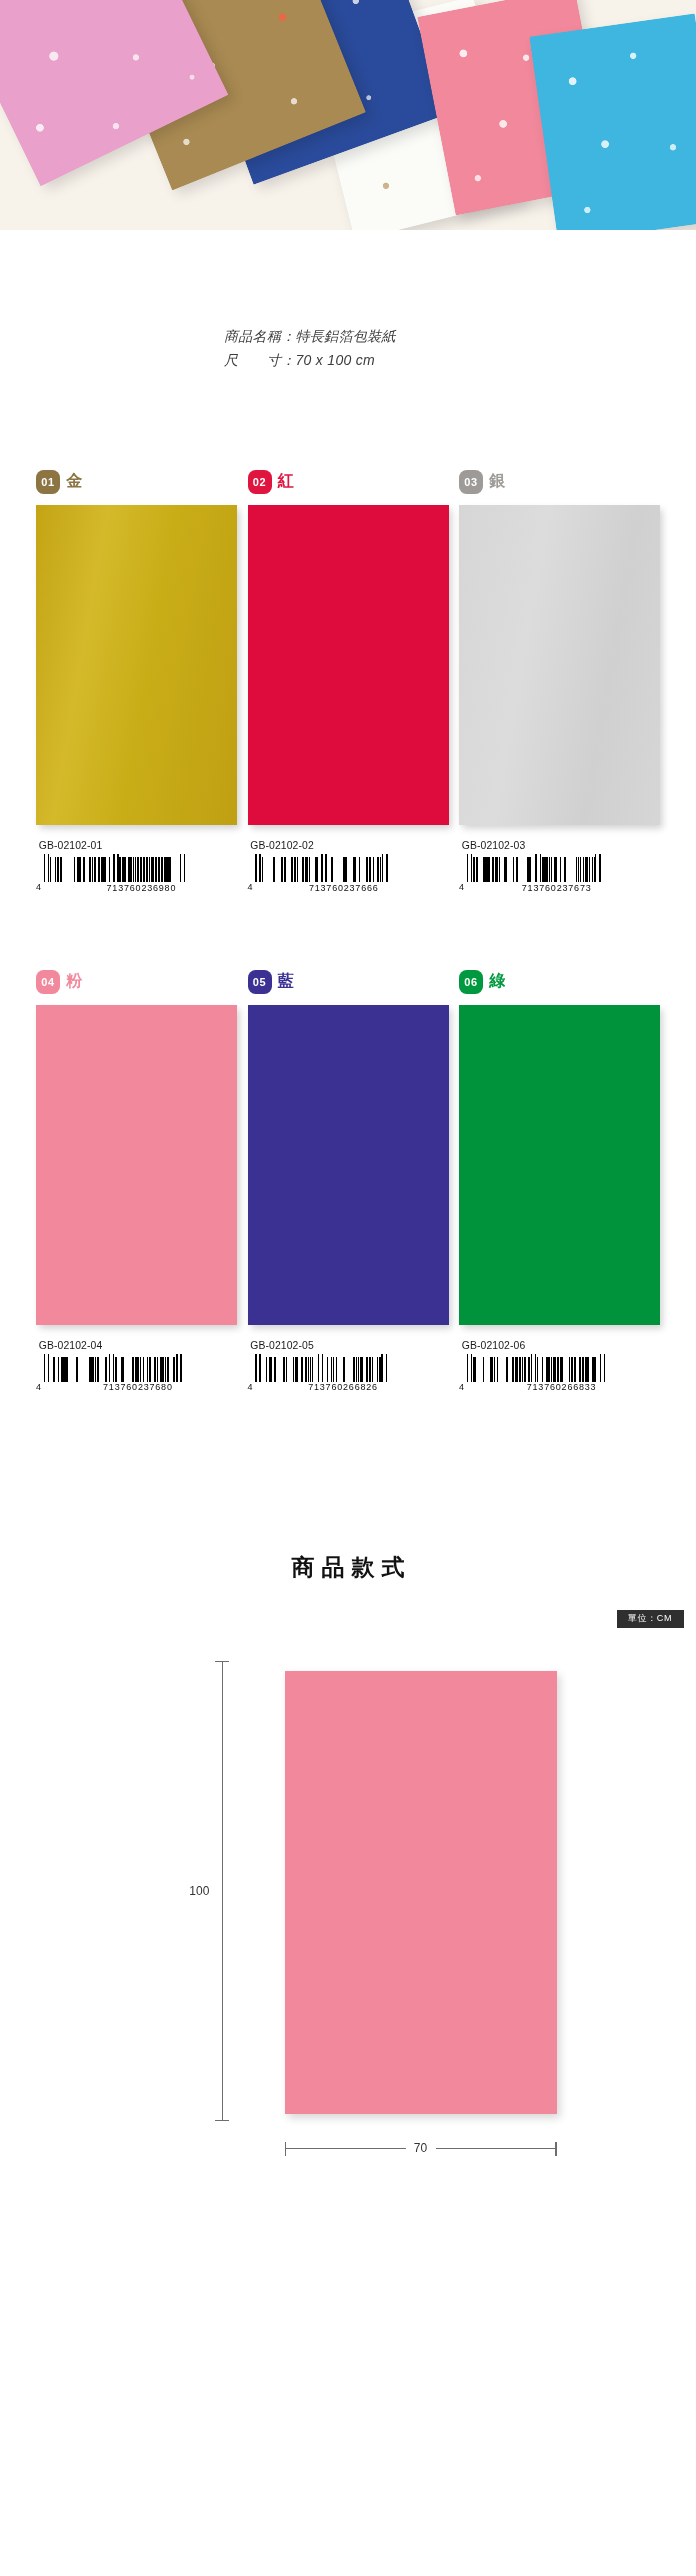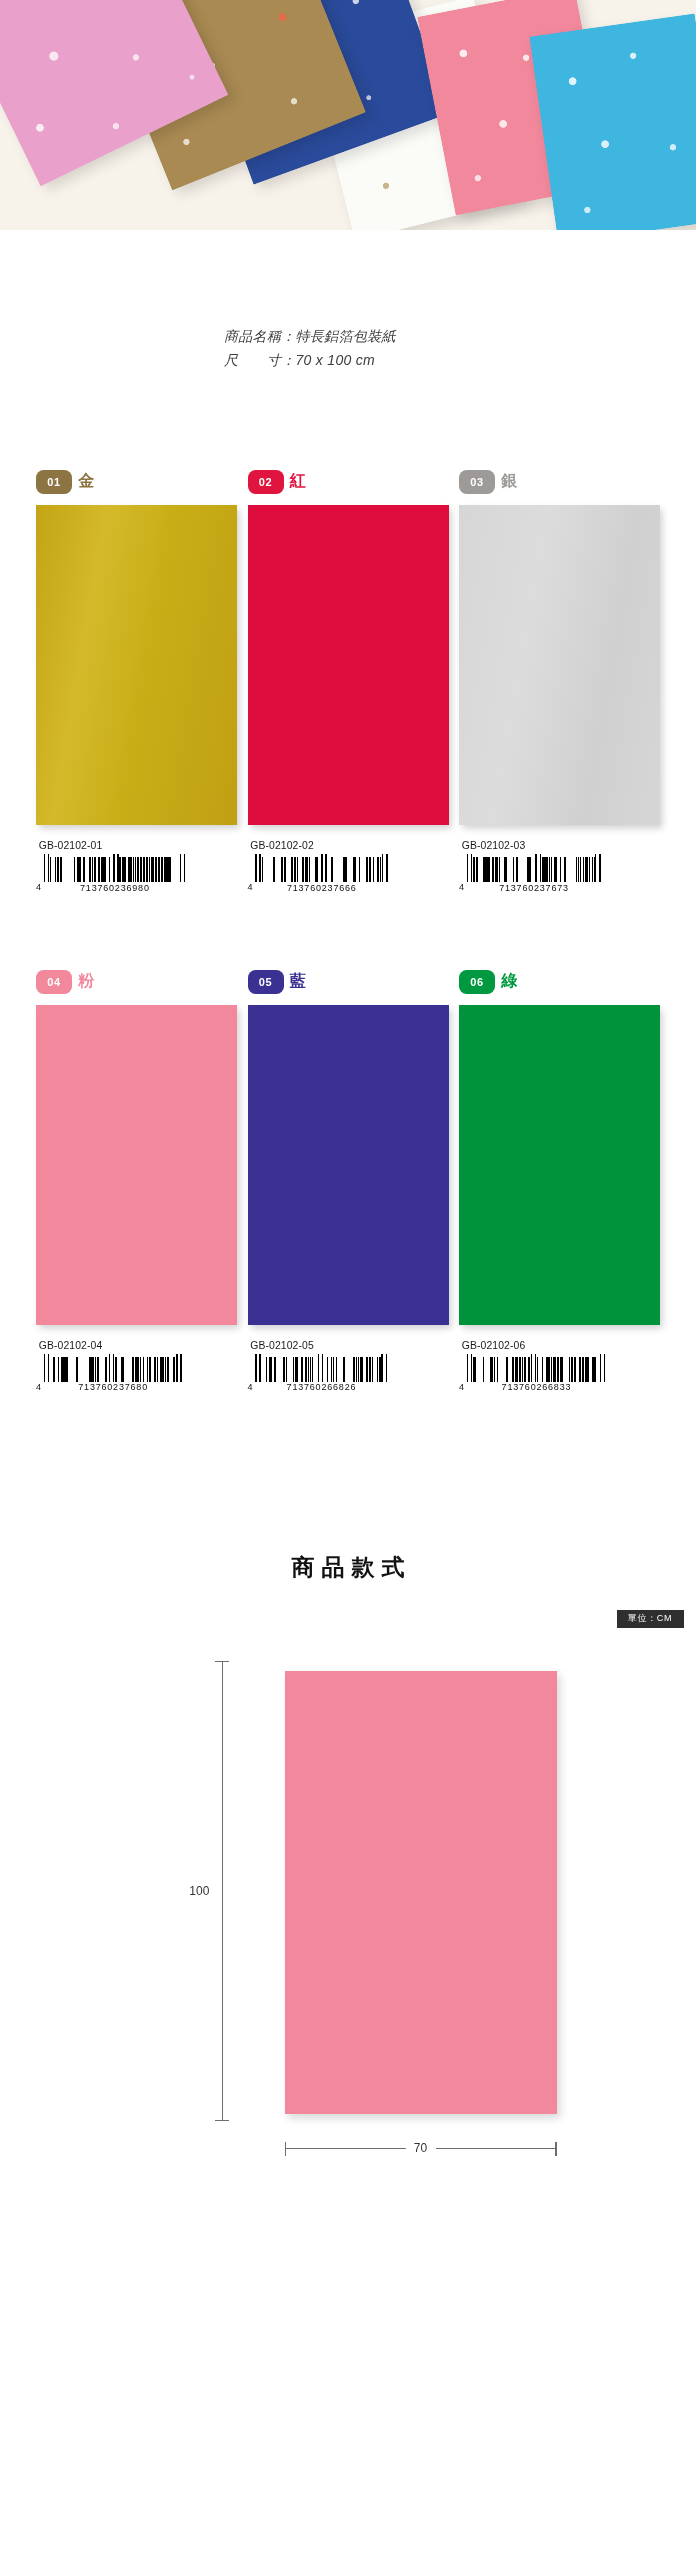--- a/index.html
+++ b/index.html
@@ -149,21 +149,21 @@
   .swatch-cell { width: 201px; }
 
   .swatch-label {
     display: flex;
     align-items: center;
     gap: 6.3px;
     margin-bottom: 11px;
     height: 24px;
   }
   .badge {
-    width: 36px; height: 24px;
+    width: 24px; height: 24px;
     border-radius: 7.7px;
     color: #fff;
     font-size: 11px;
     font-weight: 700;
     letter-spacing: 0.7px;
     display: flex;
     align-items: center;
     justify-content: center;
     flex: none;
   }
@@ -203,21 +203,21 @@
   .bc-body { position: relative; }
   .bc-bars {
     display: flex;
     align-items: flex-end;
     height: 28px;
     gap: 0;
   }
   .bc-bars i { display: block; background: #000; margin-right: 0.7px; }
   .bc-digits {
     display: flex;
-    justify-content: center;
+    justify-content: flex-end;
     font-size: 9px;
     color: #111;
     letter-spacing: 0.8px;
     margin-top: 0.7px;
     padding: 0 9.7px;
   }
 
   
   .unit-badge {
     margin: 0 12.5px 0 auto;

